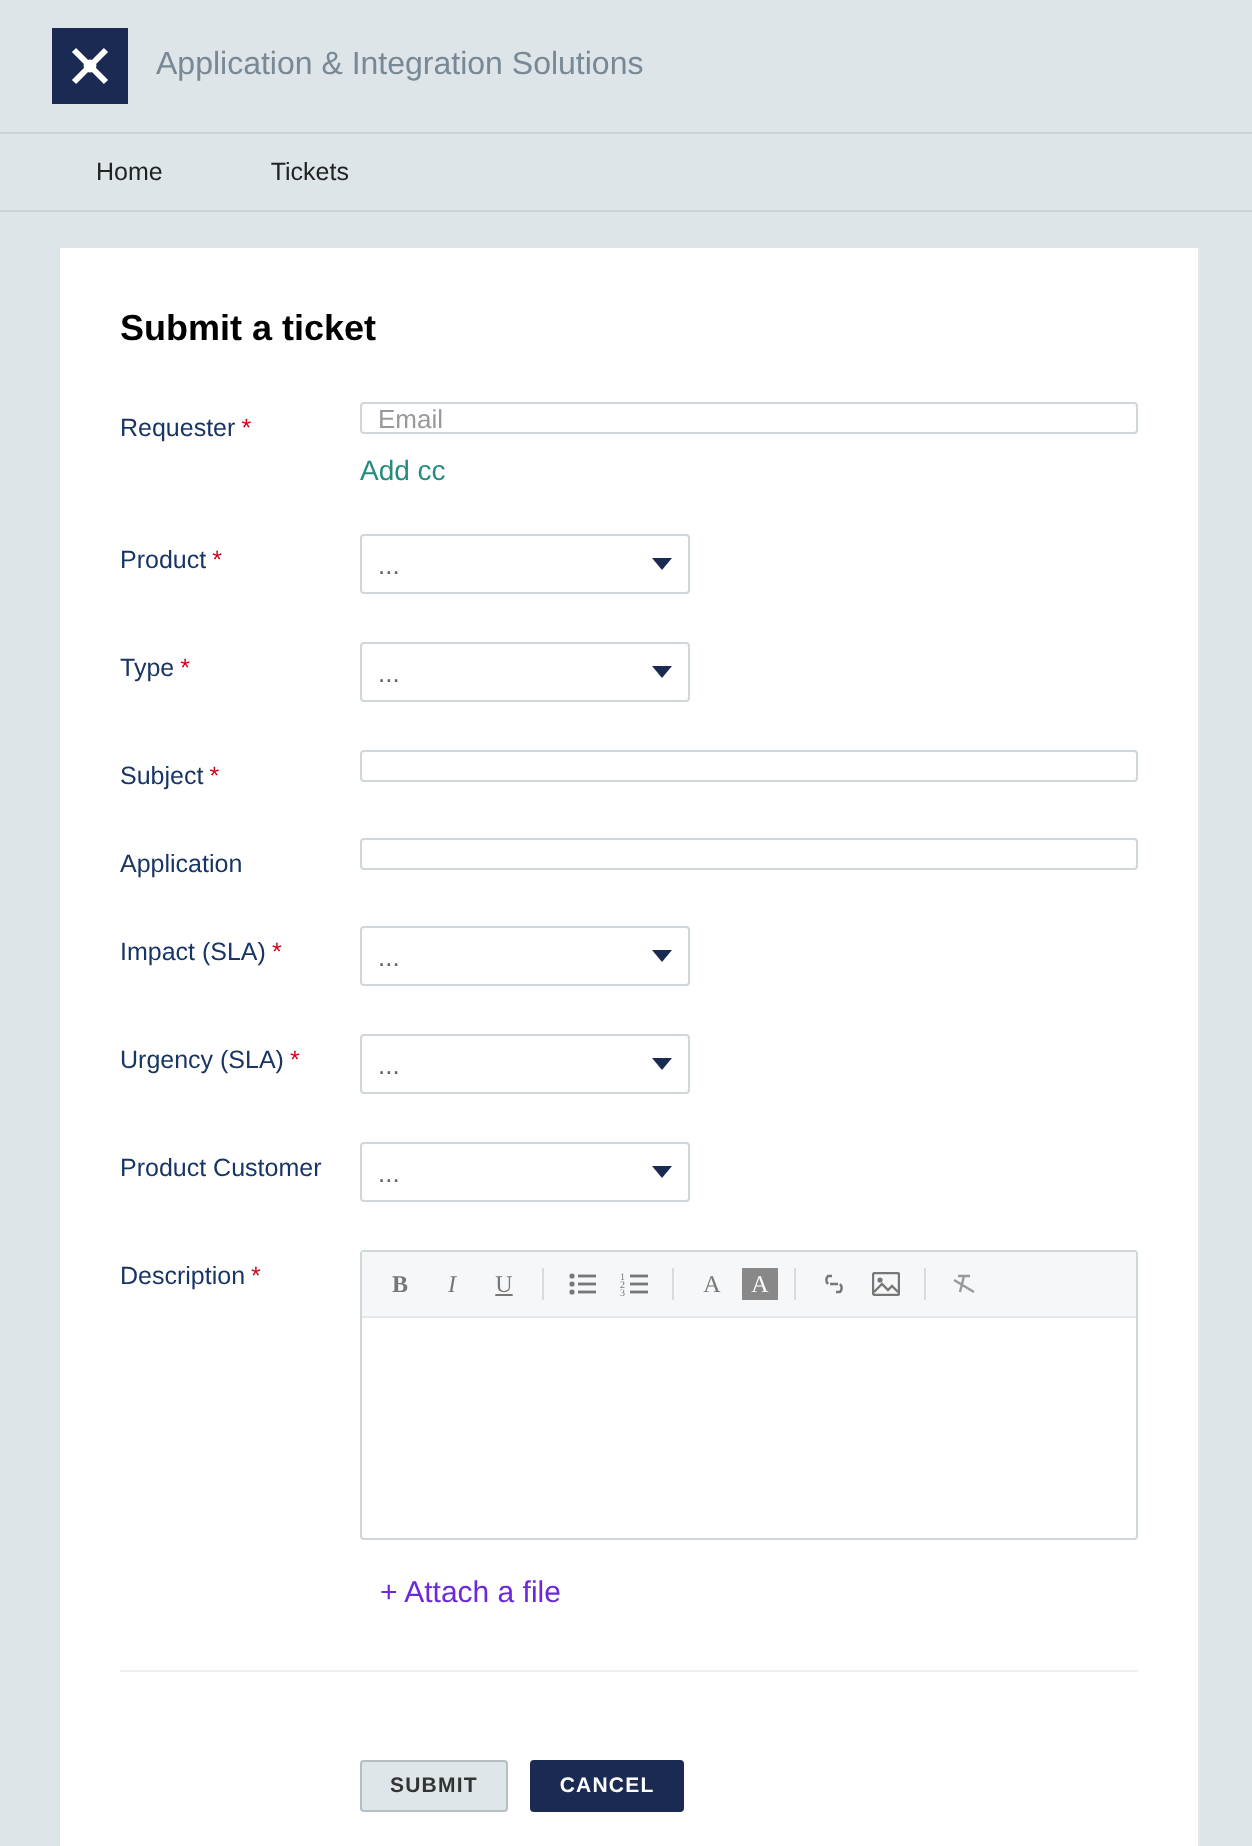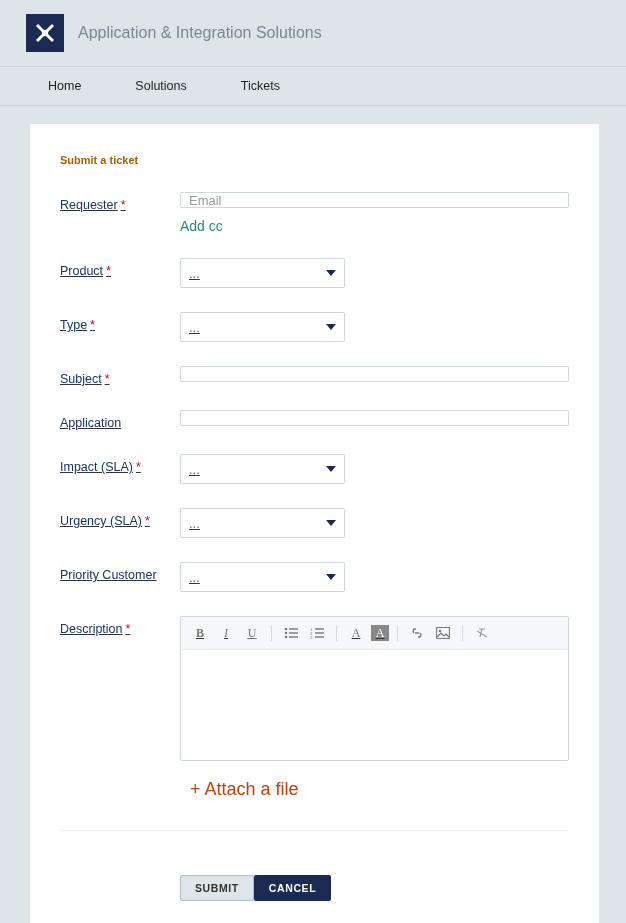--- a/index.html
+++ b/index.html
@@ -44,30 +44,29 @@
       font-size: 12.5px;
       cursor: pointer;
     }
     .card {
       background: #fff;
       margin: 18px 26px 18px 30px;
       padding: 30px 30px 22px 30px;
       border-right: 1px solid #e4e7e9;
     }
     .page-title {
-      font-size: 11px;
+      font-size: 18px;
       font-weight: 700;
-      color: #a16207;
+      color: #000000;
       margin-bottom: 26px;
     }
     .form-row {
       display: flex;
       align-items: flex-start;
       margin-bottom: 24px;
-      text-decoration: underline;
     }
     .field-label {
       flex: 0 0 120px;
       color: #183563;
       font-size: 12.5px;
       padding-top: 6px;
     }
     .req {
       color: #d0021b;
       margin-left: 3px;
@@ -136,35 +135,35 @@
       width: 1px; height: 16px;
       background: #d8dcde;
       margin: 0 4px;
     }
     .tb-btn svg { display: block; }
     .editor-body {
       min-height: 110px;
       padding: 8px;
     }
     .attach {
-      color: #c2410c;
-      font-size: 18px;
+      color: #6d28d9;
+      font-size: 15px;
       margin-top: 18px;
       margin-left: 10px;
       cursor: pointer;
       display: inline-block;
     }
     .actions-divider {
       border: none;
       border-top: 1px solid #eceff0;
       margin: 30px 0 14px 0;
     }
     .actions {
       display: flex;
-      gap: 0;
+      gap: 11px;
       margin-left: 120px;
       margin-top: 44px;
     }
     .btn {
       height: 26px;
       padding: 0 14px;
       font-size: 10.5px;
       letter-spacing: 0.6px;
       font-weight: 600;
       border-radius: 2px;
@@ -193,21 +192,20 @@
     <svg width="22" height="22" viewBox="0 0 22 22">
       <path d="M3 3 L19 19 M19 3 L3 19" stroke="#fff" stroke-width="3" fill="none"></path>
       <circle cx="11" cy="11" r="3.2" fill="#fff"></circle>
     </svg>
   </div>
   <div class="header-title">Application &amp; Integration Solutions</div>
 </div>
 
 <div class="nav">
   <div class="nav-item">Home</div>
-  <div class="nav-item">Solutions</div>
   <div class="nav-item">Tickets</div>
 </div>
 
 <div class="card">
   <div class="page-title">Submit a ticket</div>
 
   <div class="form-row">
     <div class="field-label">
       <span>Requester</span><span class="req">*</span>
     </div>
@@ -275,21 +273,21 @@
     </div>
     <div class="field-body">
       <div class="select">
         <span>...</span>
         <span class="select-arrow"></span>
       </div>
     </div>
   </div>
 
   <div class="form-row">
-    <div class="field-label">Priority Customer</div>
+    <div class="field-label">Product Customer</div>
     <div class="field-body">
       <div class="select">
         <span>...</span>
         <span class="select-arrow"></span>
       </div>
     </div>
   </div>
 
   <div class="form-row">
     <div class="field-label">

